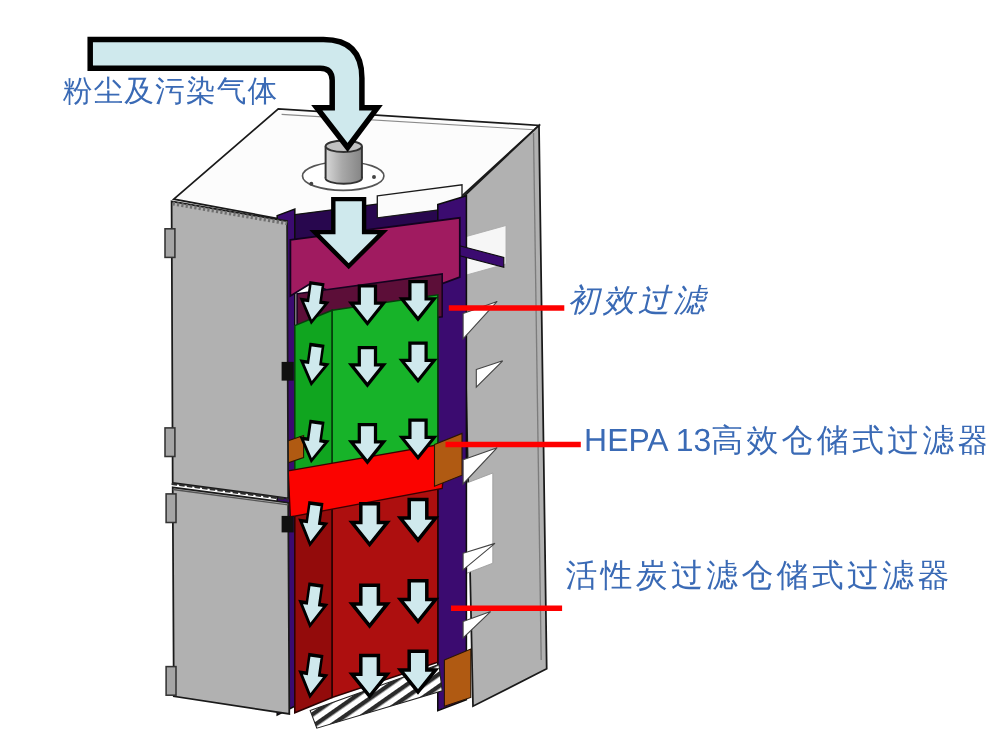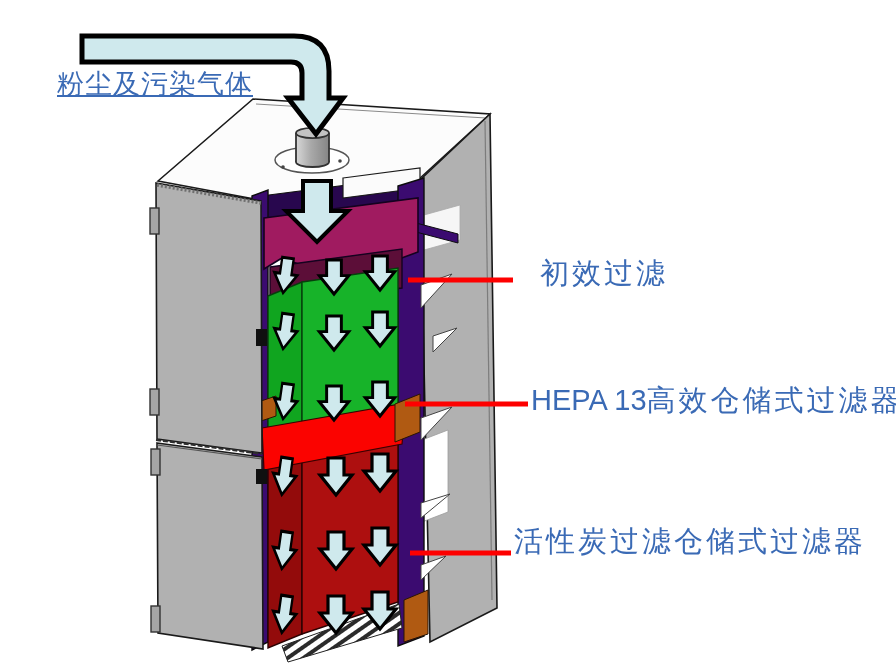--- a/index.html
+++ b/index.html
@@ -9,24 +9,24 @@
   }
   .stage svg{position:absolute;left:0;top:0;}
   .label{
     position:absolute;color:var(--c-label_blue,#3A6AB5);
     font-family:"DejaVu Serif","Liberation Serif",serif;
     font-size:29px;line-height:1.05;letter-spacing:3px;white-space:nowrap;
   }
   .label .latin{
     font-family:Liberation Sans, sans-serif;letter-spacing:0;
   }
-  .label.flow{left:57px;top:70px;font-size:27px;letter-spacing:1px;text-decoration:underline;}
-  .label.c0{left:540px;top:258px;}
+  .label.flow{left:57px;top:70px;font-size:27px;letter-spacing:1px;}
+  .label.c0{left:516px;top:258px;font-style:italic;}
   .label.c1{left:531px;top:385px;}
-  .label.c2{left:514px;top:526px;text-align:center;}
+  .label.c2{left:514px;top:508px;text-align:center;}
 </style>
 </head>
 <body>
 
 <div class="stage">
 
 <svg width="896" height="663" viewBox="0 0 896 663">
   <defs>
     <linearGradient id="pipeGrad" x1="0" y1="0" x2="1" y2="0">
       <stop offset="0" stop-color="#d8d8d8"></stop>

